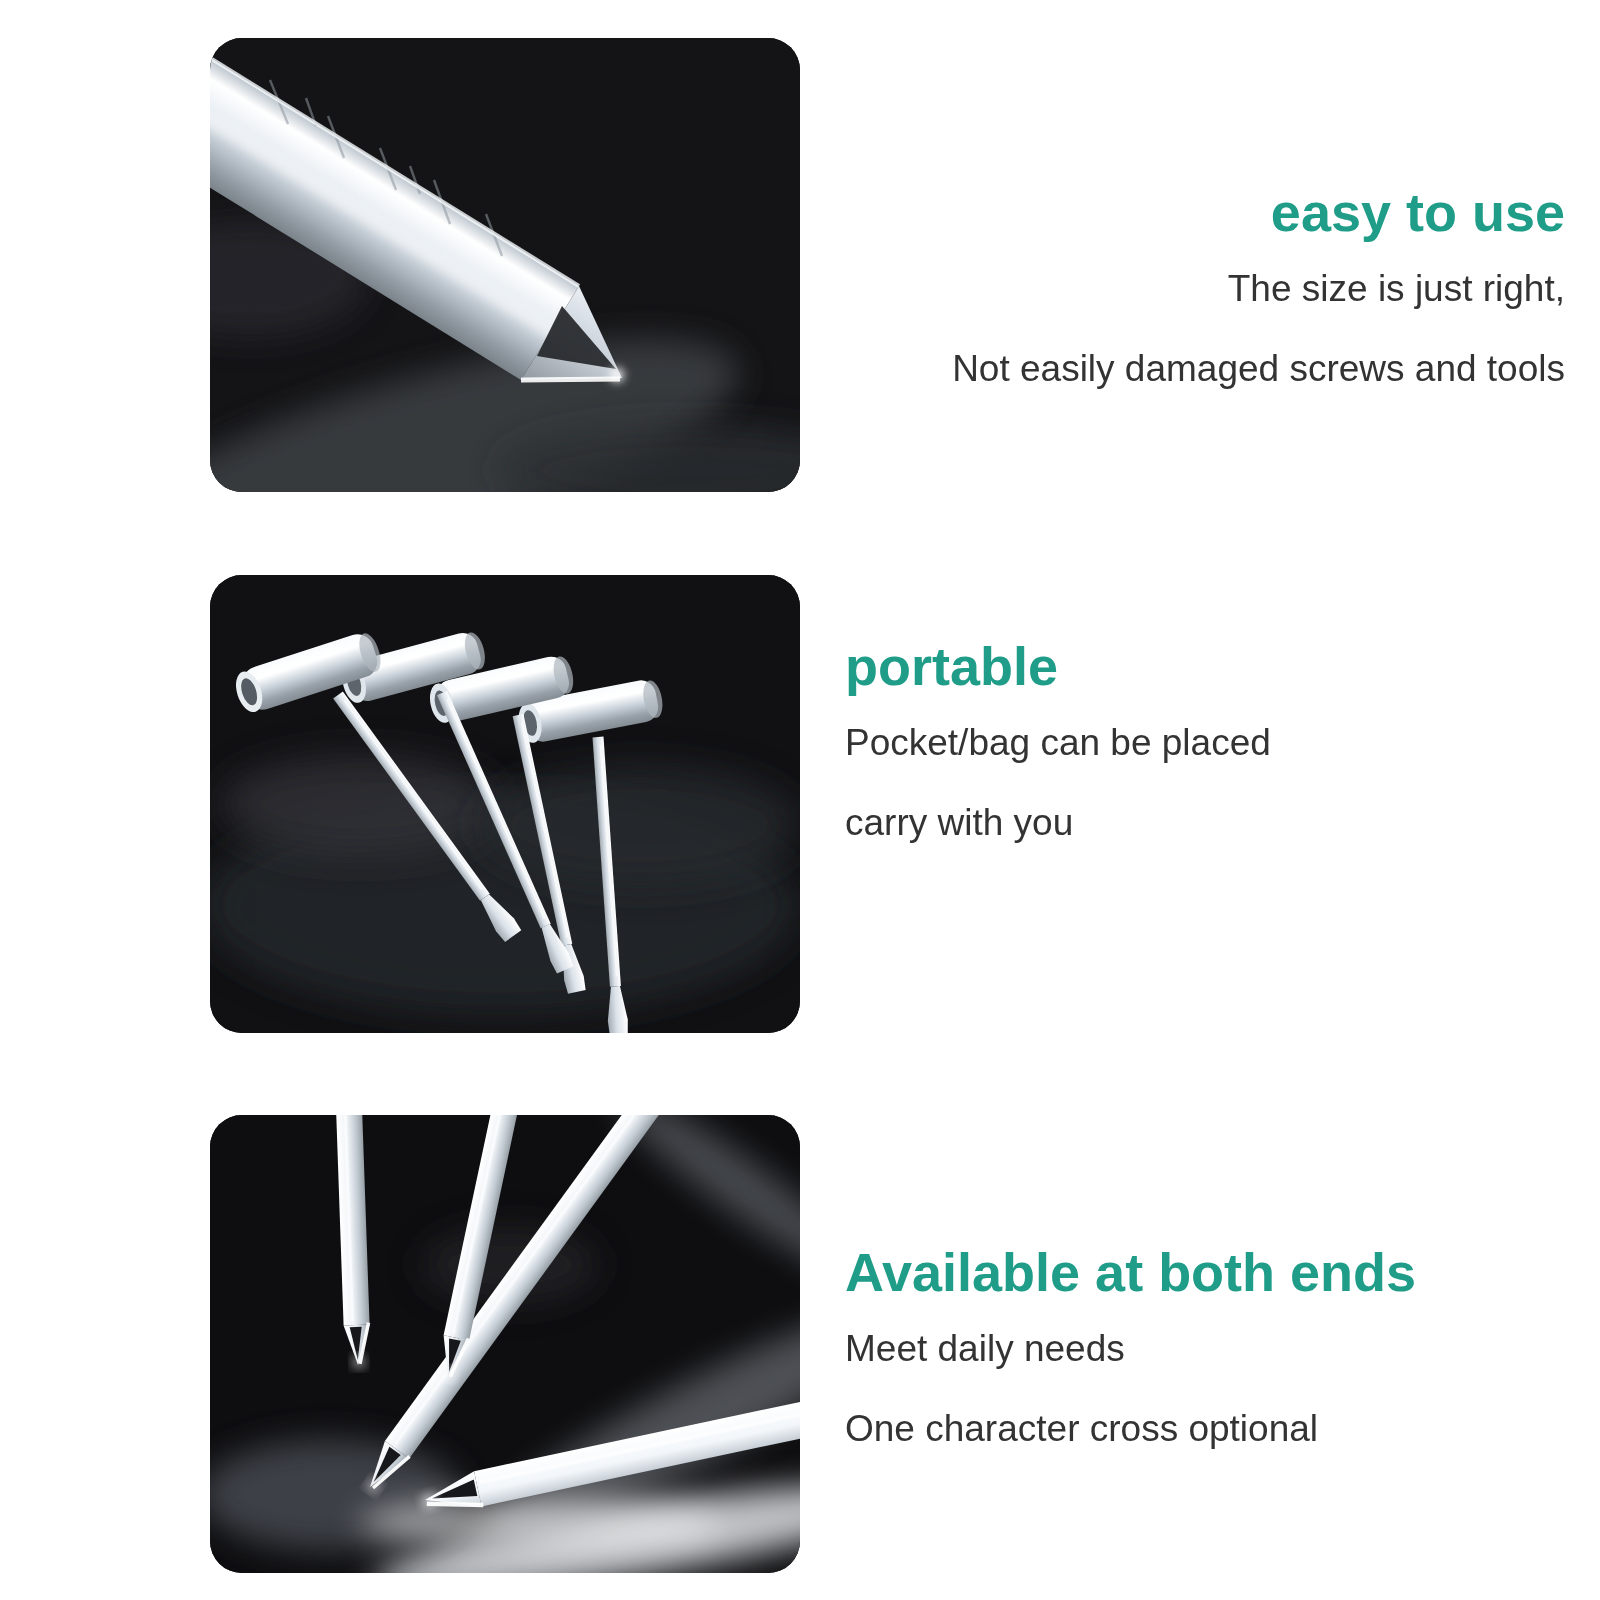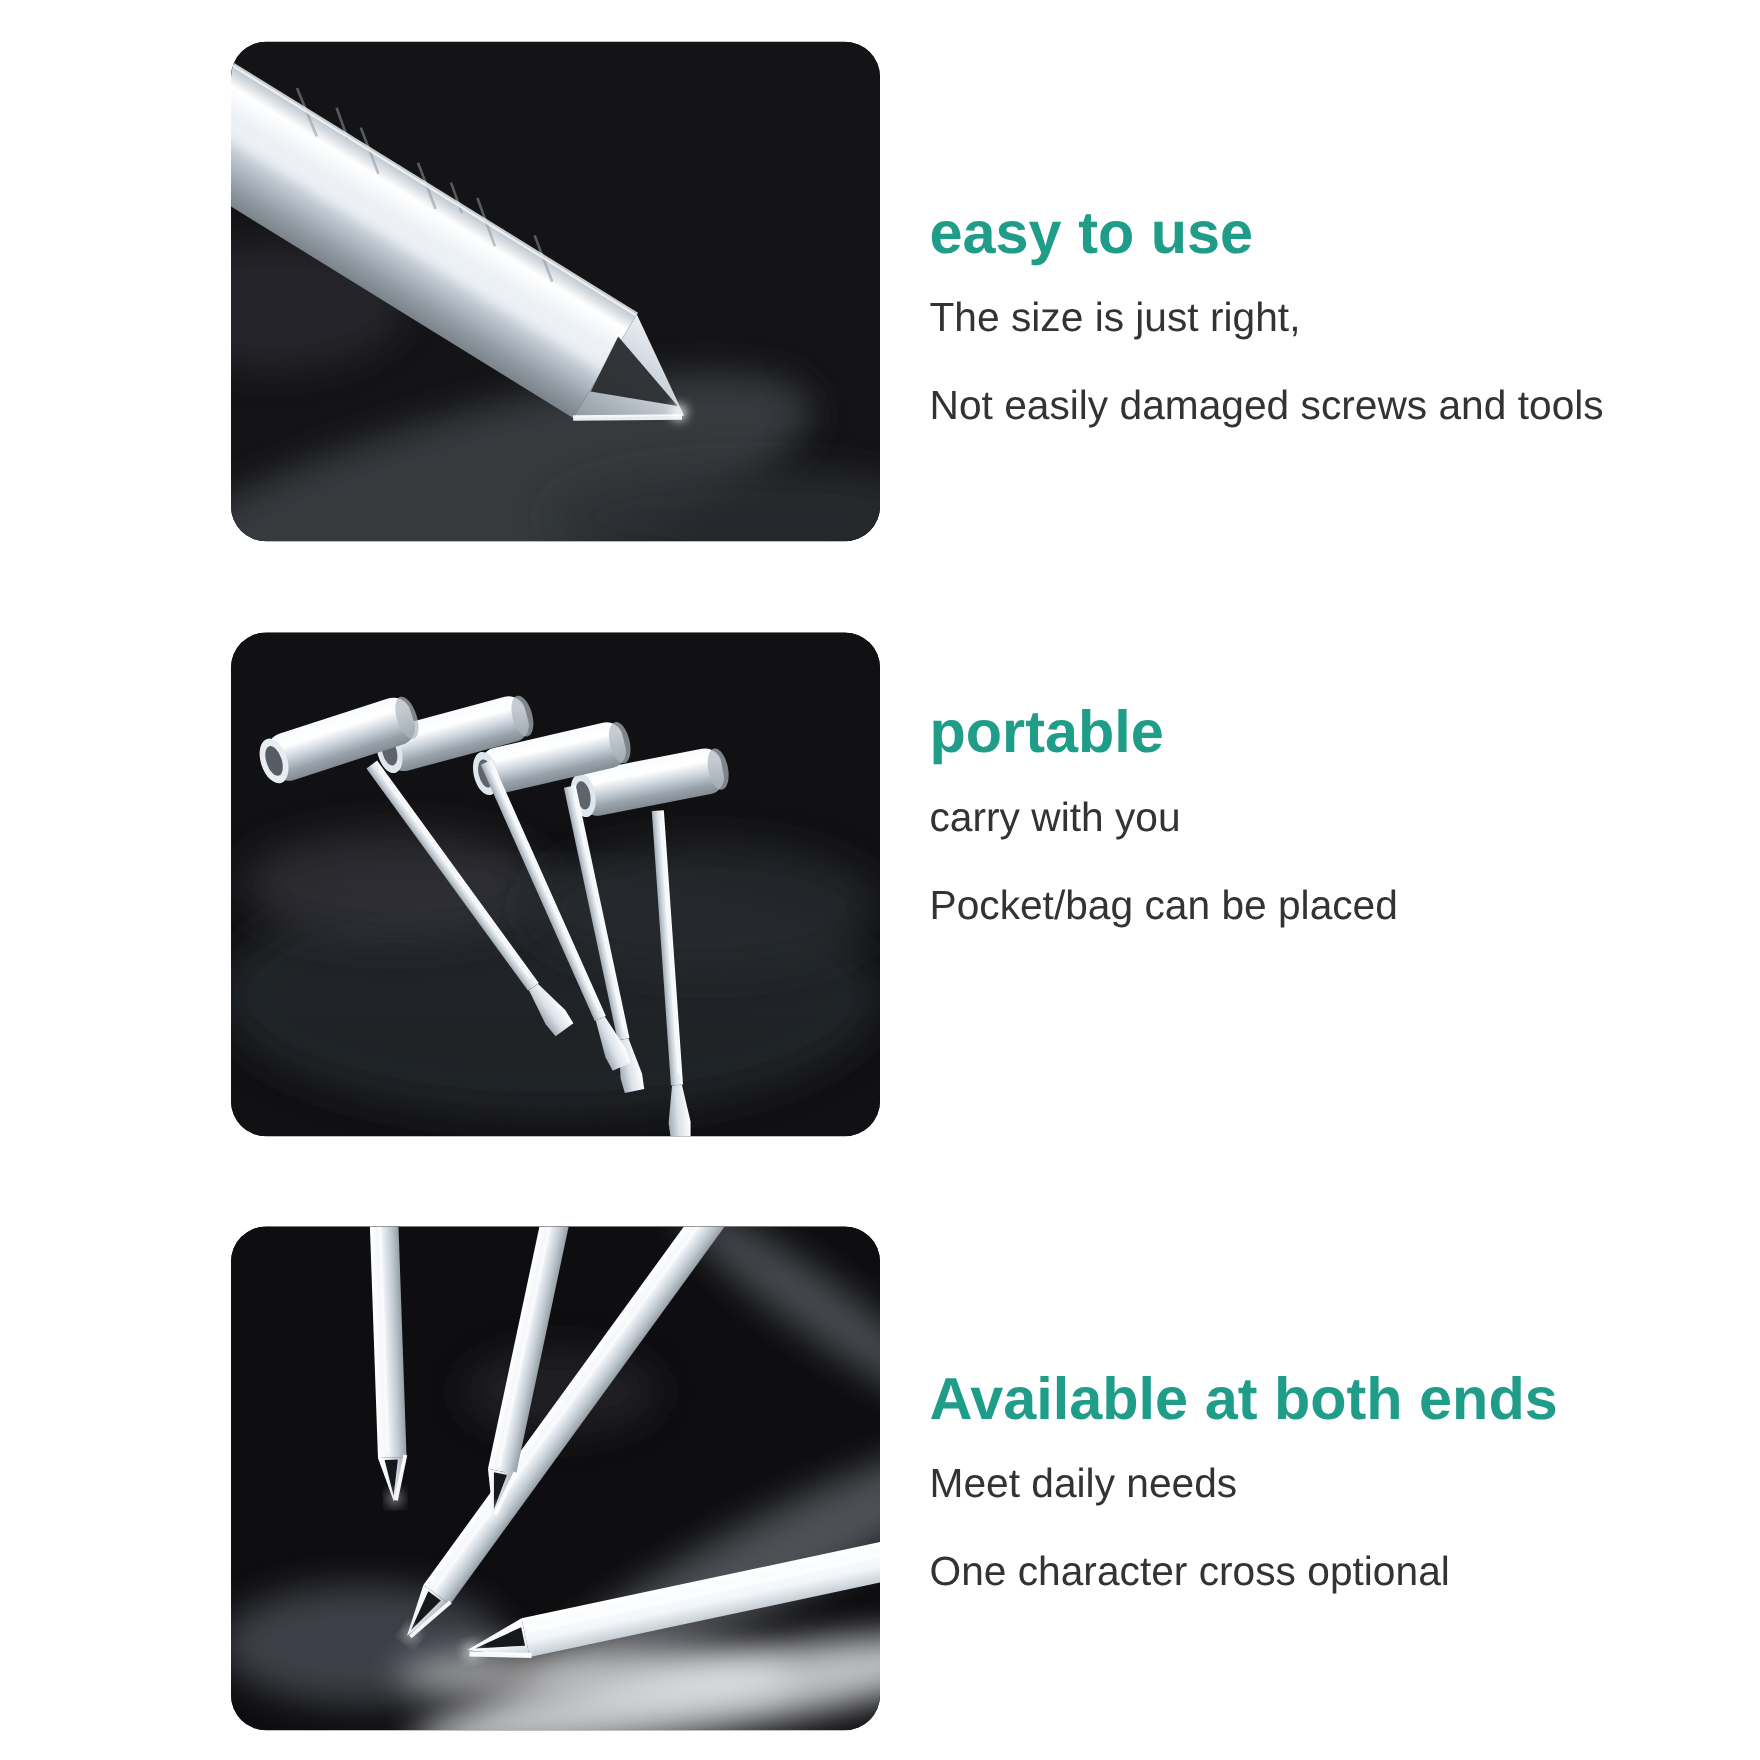--- a/index.html
+++ b/index.html
@@ -11,21 +11,21 @@
   figure{margin:0;}
   .photo{
     position:absolute;left:210px;width:590px;border-radius:32px;overflow:hidden;
     background:var(--photo-bg,#131315);
   }
   .photo svg{display:block;width:100%;height:100%;}
   .p1{top:38px;height:454px;}
   .p2{top:575px;height:458px;}
   .p3{top:1115px;height:458px;}
   .copy{position:absolute;left:845px;width:720px;}
-  .c1{top:182px;}
+  .c1{top:182px;text-align:right;}
   .c2{top:636px;}
   .c3{top:1242px;}
   .copy h2{
     margin:0 0 26px 0;font-size:54px;line-height:1.12;font-weight:bold;
     color:var(--heading,#1f9d88);white-space:nowrap;
   }
   .copy p{
     margin:16px 0 38px 0;font-size:37px;line-height:1.12;
     color:var(--body-text,#333333);white-space:nowrap;
   }
@@ -170,22 +170,22 @@
             <ellipse cx="-64" cy="0" rx="12" ry="21" fill="#e8edf2"></ellipse>
             <ellipse cx="-64" cy="0" rx="7" ry="14" fill="#565c63"></ellipse>
             <ellipse cx="63" cy="0" rx="9" ry="20" fill="#aeb6be" opacity="0.7"></ellipse>
             <line x1="-50" y1="-14" x2="52" y2="-14" stroke="#ffffff" stroke-width="4" opacity="0.65"></line>
           </g>
         </g>
       </svg>
     </figure>
     <div class="copy c2">
       <h2>portable</h2>
+      <p>Pocket/bag can be placed</p>
       <p>carry with you</p>
-      <p>Pocket/bag can be placed</p>
     </div>
   </section>
 
   <section>
     <figure class="photo p3">
       <svg viewBox="0 0 590 458" preserveAspectRatio="none">
         <defs>
           <linearGradient id="p3s" x1="0" y1="0" x2="0" y2="1">
             <stop offset="0" stop-color="#ffffff"></stop>
             <stop offset="0.4" stop-color="#eff3f7"></stop>

